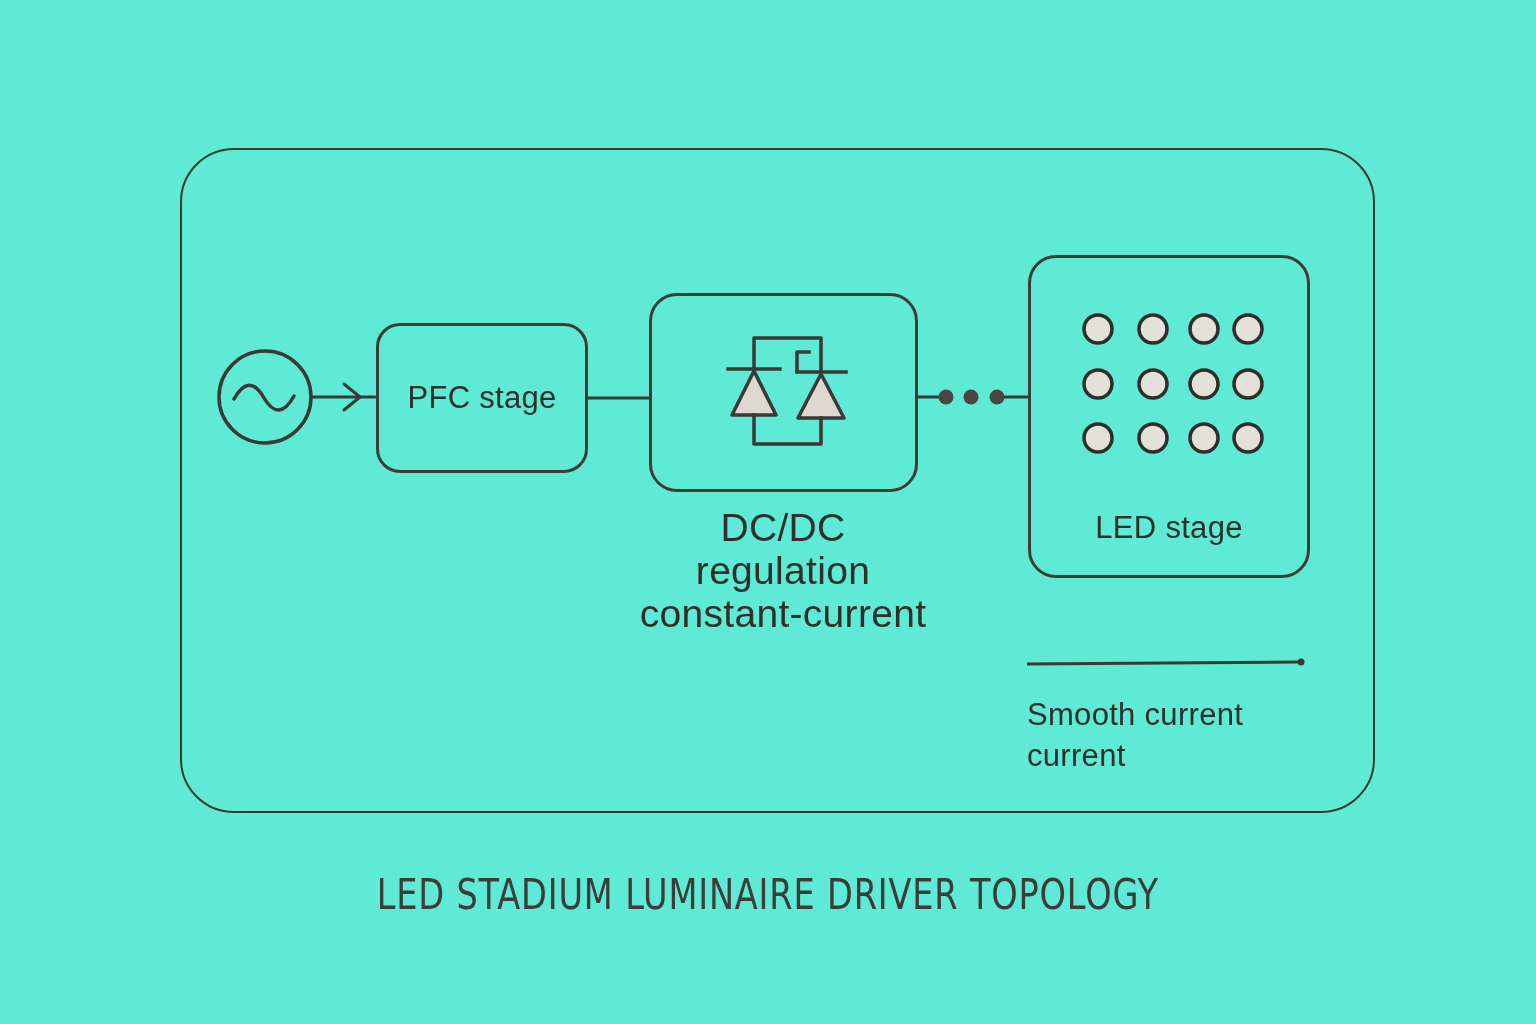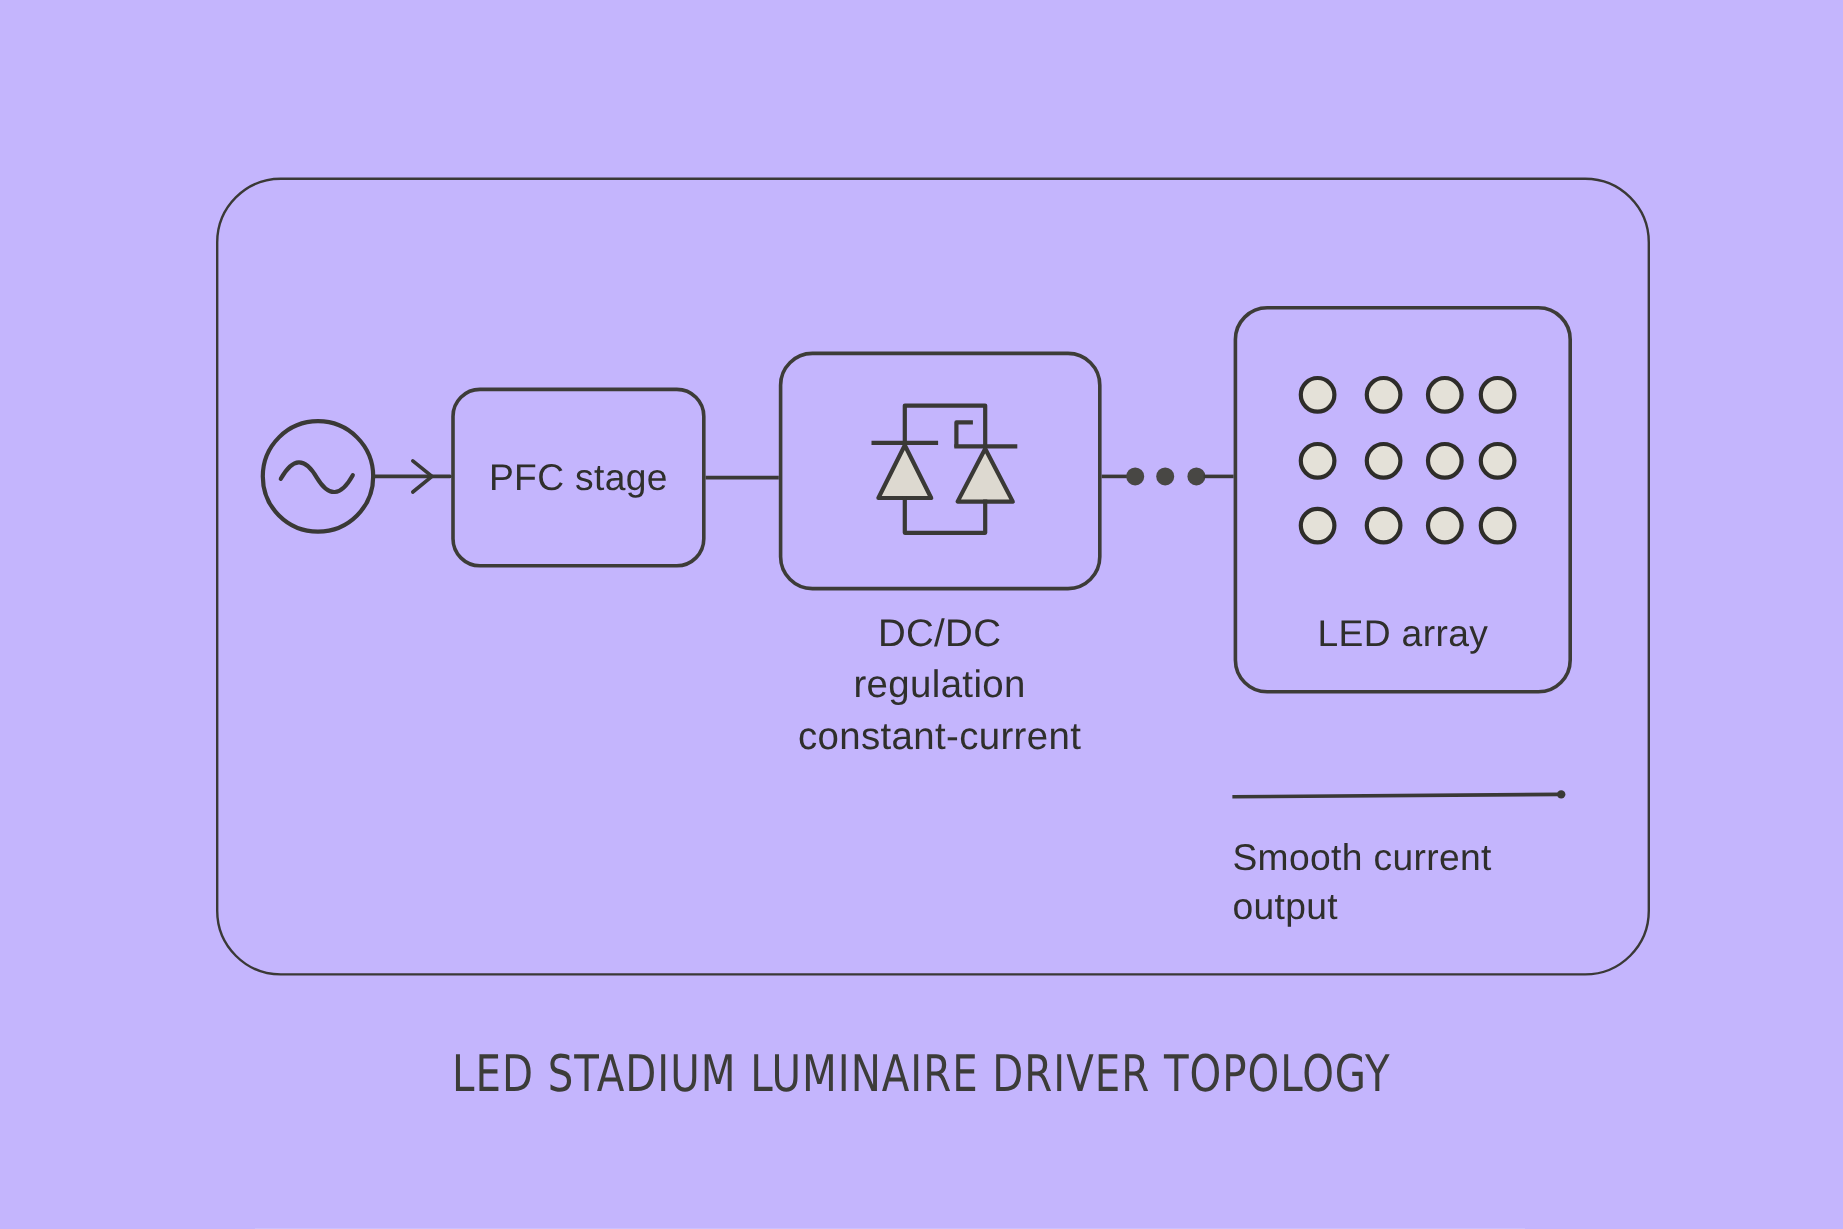--- a/index.html
+++ b/index.html
@@ -3,21 +3,21 @@
 <meta charset="utf-8">
 <style>
   html, body {
     margin: 0;
     padding: 0;
   }
   .canvas {
     position: relative;
     width: 1536px;
     height: 1024px;
-    background: #c4b5fd;
+    background: #5eead4;
     font-family: "Liberation Sans", sans-serif;
     color: #2f2f2c;
     overflow: hidden;
   }
   .linework {
     position: absolute;
     left: 0;
     top: 0;
     width: 1536px;
     height: 1024px;
@@ -68,21 +68,21 @@
     line-height: 1.3;
     color: #2f2f2c;
     letter-spacing: 0.3px;
   }
   .dcdc-caption {
     position: absolute;
     left: 633px;
     top: 506px;
     width: 300px;
     text-align: center;
-    font-size: 32px;
+    font-size: 39px;
     line-height: 43px;
     color: #2f2f2c;
     letter-spacing: 0.3px;
   }
   .led-label {
     position: absolute;
     left: 1028px;
     top: 510px;
     width: 282px;
     text-align: center;
@@ -186,24 +186,24 @@
       <circle cx="1301" cy="662" r="3.5" stroke="none"></circle>
     </g>
   </svg>
 
   <div class="dcdc-caption">
     <div>DC/DC</div>
     <div>regulation</div>
     <div>constant-current</div>
   </div>
 
-  <div class="led-label">LED array</div>
+  <div class="led-label">LED stage</div>
 
   <div class="output-note">
     <div>Smooth current</div>
-    <div>output</div>
+    <div>current</div>
   </div>
 
   <div class="diagram-title">
     <span>LED STADIUM LUMINAIRE DRIVER TOPOLOGY</span>
   </div>
 
 </div>
 
 </body></html>

